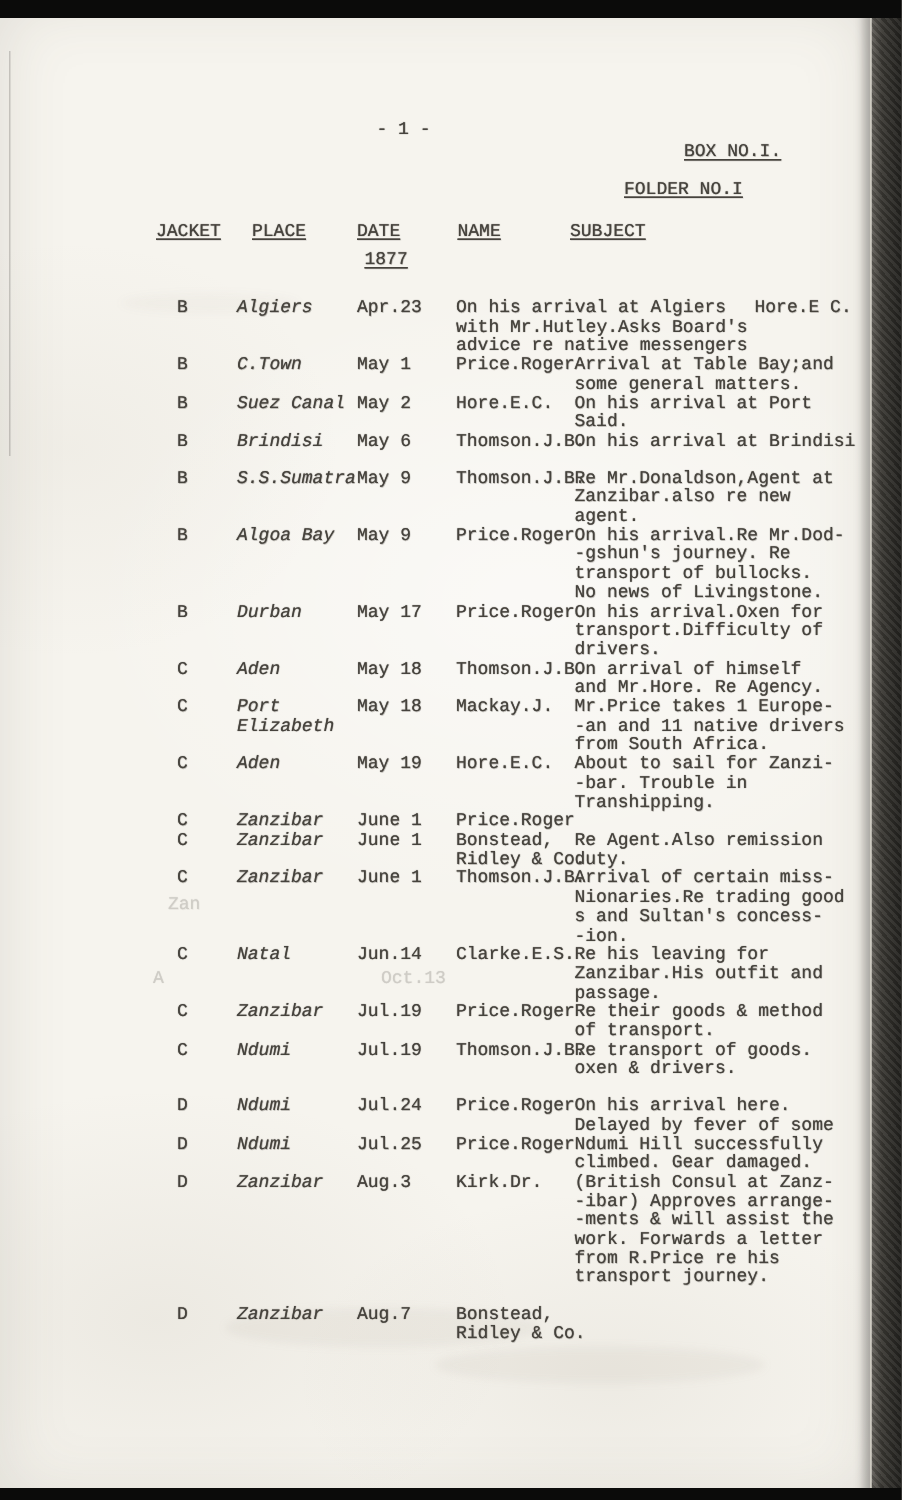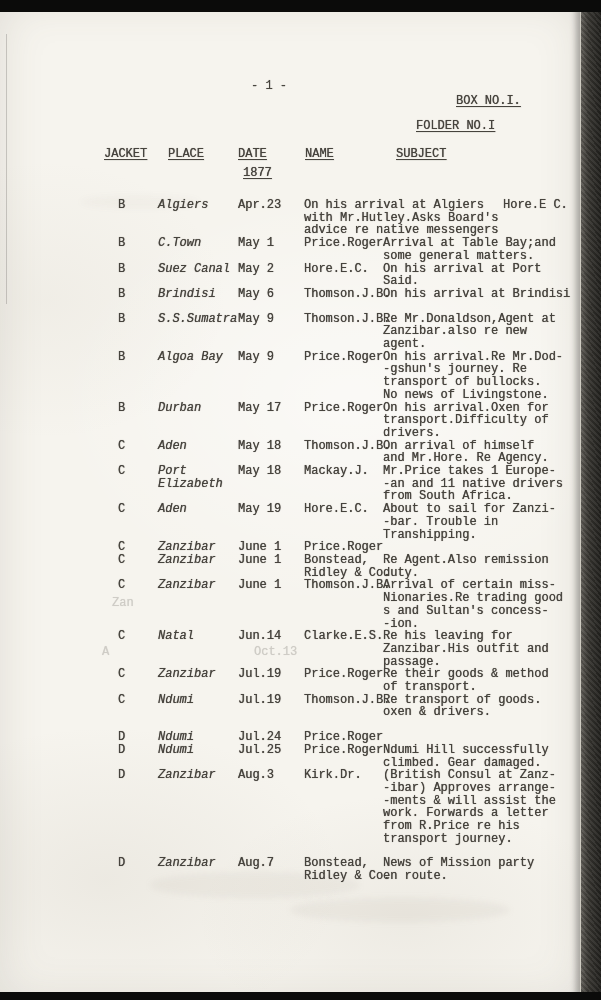--- a/index.html
+++ b/index.html
@@ -40,21 +40,21 @@
   }
   .underlined{text-decoration:underline;text-underline-offset:2px;}
   #content{position:absolute;inset:0;filter:blur(.28px);z-index:3;}
 
   .abs{position:absolute;}
   #page-number{left:251px;top:80px;}
   #box-label{left:456px;top:95px;}
   #folder-label{left:416px;top:120px;}
   .colhead{position:absolute;top:148px;}
   .h-jacket{left:104px;} .h-place{left:168px;} .h-date{left:238px;}
-  .h-name{left:305px;} .h-subject{left:396px;}
+  .h-name{left:305px;} .h-subject{left:380px;}
   #year-heading{left:243px;top:167px;}
 
   #index-table{position:absolute;left:0;top:199px;width:582px;}
   .row{display:flex;margin-top:0;}
   .row.gap{margin-top:12px;}
   .cell{flex:none;}
   .c-jacket{margin-left:118px;width:40px;}
   .c-place{width:80px;font-style:italic;}
   .c-date{width:66px;}
   .c-name{width:79px;}
@@ -228,20 +228,22 @@
     <div class="cell c-date tw">Jul.19</div>
     <div class="cell c-name tw">Thomson.J.B.</div>
     <div class="cell c-subject tw">Re transport of goods.
 oxen &amp; drivers.</div>
   </div>
           <div class="row gap">
     <div class="cell c-jacket tw">D</div>
     <div class="cell c-place tw">Ndumi</div>
     <div class="cell c-date tw">Jul.24</div>
     <div class="cell c-name tw">Price.Roger</div>
+    <div class="cell c-subject tw">On his arrival here.
+Delayed by fever of some</div>
   </div>
           <div class="row">
     <div class="cell c-jacket tw">D</div>
     <div class="cell c-place tw">Ndumi</div>
     <div class="cell c-date tw">Jul.25</div>
     <div class="cell c-name tw">Price.Roger</div>
     <div class="cell c-subject tw">Ndumi Hill successfully
 climbed. Gear damaged.</div>
   </div>
           <div class="row">
@@ -255,22 +257,20 @@
 work. Forwards a letter
 from R.Price re his
 transport journey.</div>
   </div>
           <div class="row gap">
     <div class="cell c-jacket tw">D</div>
     <div class="cell c-place tw">Zanzibar</div>
     <div class="cell c-date tw">Aug.7</div>
     <div class="cell c-name tw">Bonstead,
 Ridley &amp; Co.</div>
-    <div class="cell c-subject tw">News of Mission party
-en route.</div>
   </div>
         </div>
       <div id="ghost-layer">
           <div class="tw ghost" style="left: 112px; top: 597px;">Zan</div>
           <div class="tw ghost" style="left: 102px; top: 646px;">A</div>
           <div class="tw ghost" style="left: 254px; top: 646px;">Oct.13</div>
         </div>
     </div>
   </div>
 

